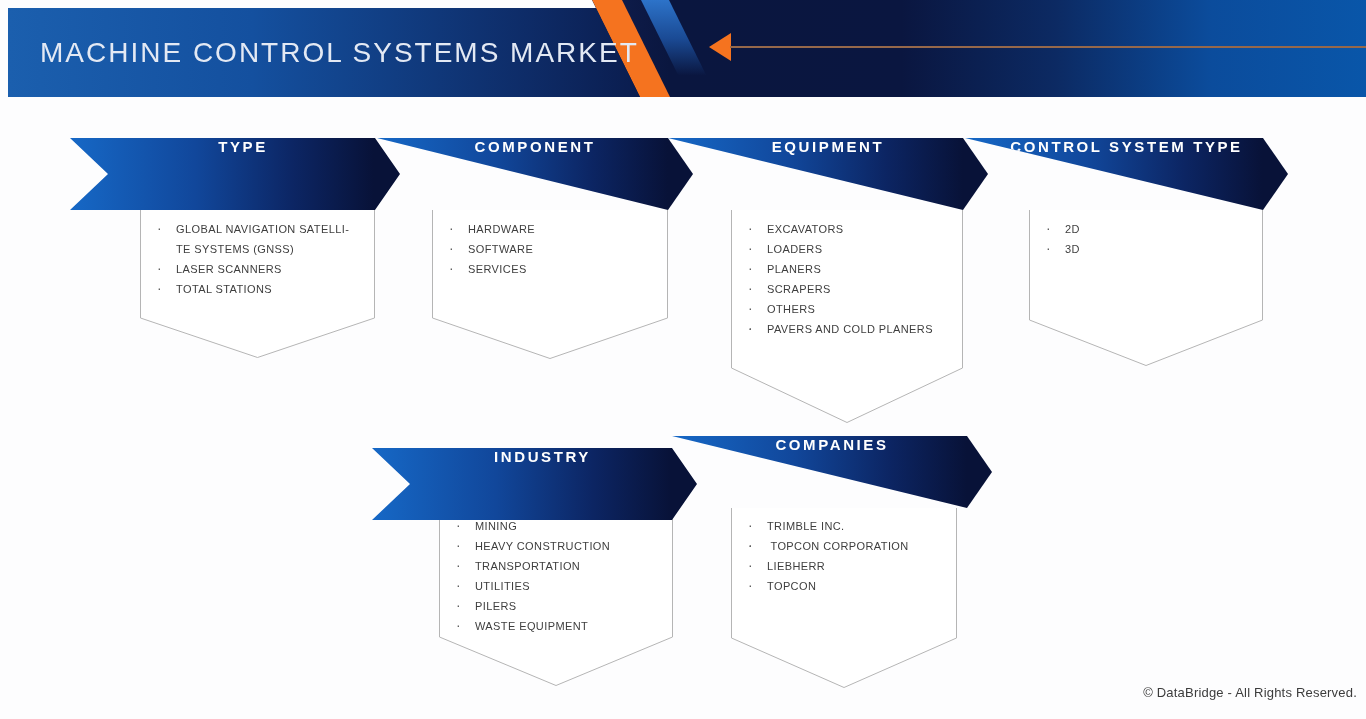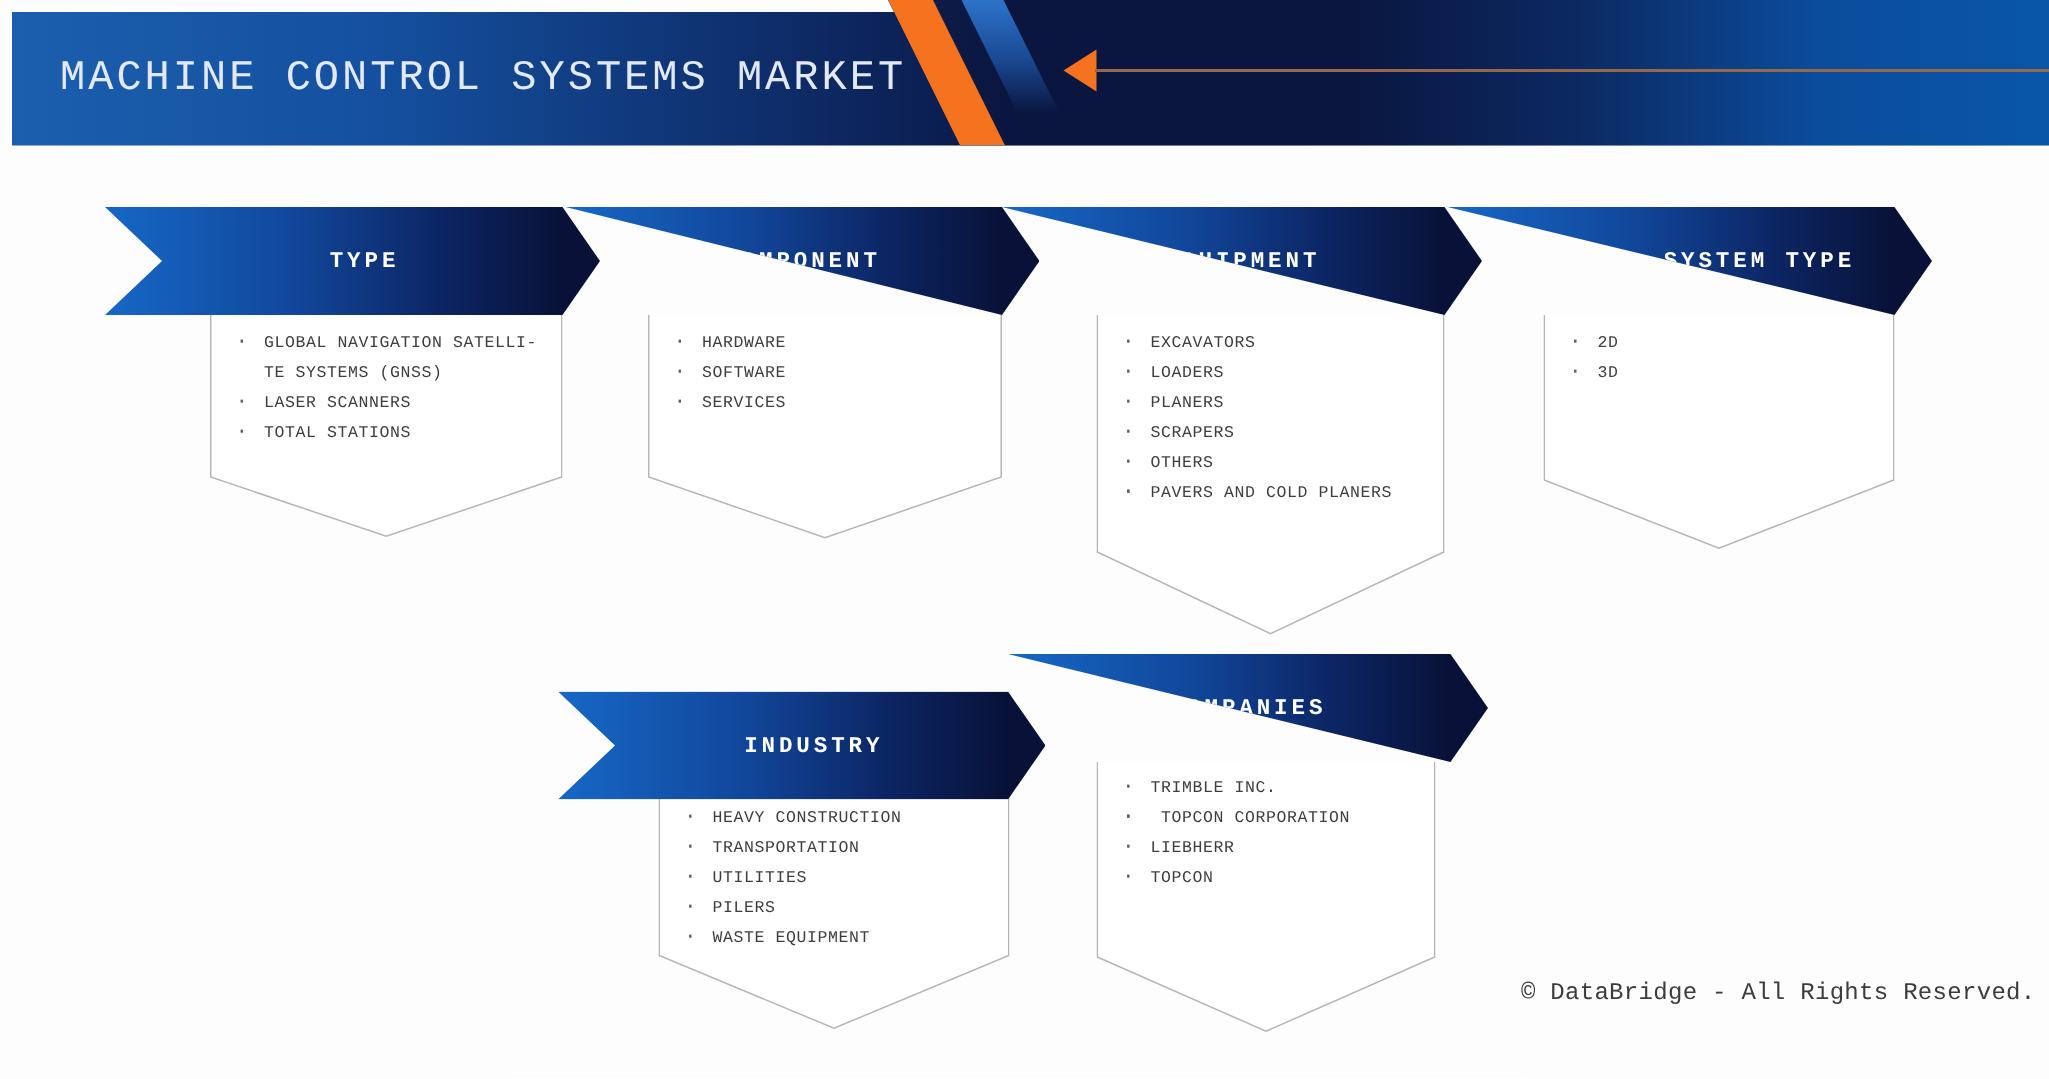--- a/index.html
+++ b/index.html
@@ -1,18 +1,18 @@
 <!DOCTYPE html>
 <html><head>
 <meta charset="utf-8">
 <style>
   html,body{margin:0;padding:0;background:#ffffff;}
   .stage{
     position:relative;width:1366px;height:719px;overflow:hidden;
-    background:#fdfdfe;font-family:Liberation Mono, monospace;
+    background:#fdfdfe;font-family:Liberation Sans, sans-serif;
   }
   
   .banner-main{
     position:absolute;left:8px;top:8px;width:1358px;height:89px;
     background:linear-gradient(90deg,#1b5fae 0%,#14509f 18%,#0e2c68 38%,
       #0a1a4a 48%,#0a1a4a 60%,#0d2a63 72%,#0b4d9d 88%,#0a55a9 100%);
   }
   .banner-tall{
     position:absolute;left:592px;top:0;width:774px;height:97px;
     clip-path:polygon(0 0,100% 0,100% 100%,48px 100%);
@@ -35,38 +35,38 @@
   .hdr-arrow{
     position:absolute;left:709px;top:33px;width:0;height:0;
     border-top:14px solid transparent;border-bottom:14px solid transparent;
     border-right:22px solid #f5731f;
   }
   .hdr-line{
     position:absolute;left:730px;top:46px;width:636px;height:2px;background:#96684a;
   }
   
   .band{
-    position:absolute;height:72px;display:flex;align-items:center;justify-content:center;
+    position:absolute;height:72px;display:flex;align-items:flex-start;justify-content:center;
     background:linear-gradient(90deg,#1668c6 0%,#11479b 38%,#0c2563 68%,#081238 92%,#081238 100%);
   }
   .band.first{
     clip-path:polygon(0 0,calc(100% - 25px) 0,100% 50%,calc(100% - 25px) 100%,0 100%,38px 50%);
     padding-left:16px;box-sizing:border-box;
   }
   .band.mid{
     clip-path:polygon(0 0,calc(100% - 25px) 0,100% 50%,calc(100% - 25px) 100%);
   }
   .band .seg-title{
     color:#ffffff;font-size:15px;font-weight:700;letter-spacing:2.6px;white-space:nowrap;
   }
   .b1{left:70px;top:138px;width:330px;z-index:6;}
   .b2{left:377px;top:138px;width:316px;z-index:5;}
   .b3{left:668px;top:138px;width:320px;z-index:4;}
   .b4{left:965px;top:138px;width:323px;z-index:3;}
-  .b5{left:372px;top:461px;width:325px;z-index:6;}
+  .b5{left:372px;top:448px;width:325px;z-index:6;}
   .b6{left:672px;top:436px;width:320px;z-index:5;}
   
   .pennant{position:absolute;z-index:1;}
   .pennant path{fill:#ffffff;stroke:#b5b5b5;stroke-width:1;}
   
   ul.items{position:absolute;z-index:2;margin:0;padding:0;list-style:none;}
   ul.items li{
     position:relative;padding-left:36px;
     font-size:11px;line-height:20px;letter-spacing:.4px;color:#3e3e3e;
   }
@@ -75,21 +75,21 @@
     position:absolute;left:17px;top:-1px;color:#5f5f5f;font-size:14px;
   }
   .u1{left:140px;top:219px;width:235px;}
   .u2{left:432px;top:219px;width:236px;}
   .u3{left:731px;top:219px;width:232px;}
   .u4{left:1029px;top:219px;width:234px;}
   .u5{left:439px;top:516px;width:234px;}
   .u6{left:731px;top:516px;width:230px;}
   
   .copyright{
-    position:absolute;right:9px;top:653px;font-size:16px;color:#3c3c3c;letter-spacing:.2px;
+    position:absolute;right:9px;top:685px;font-size:13px;color:#3c3c3c;letter-spacing:.2px;
   }
 </style>
 </head>
 <body>
 
 <div class="stage">
 
   <div>
     <div class="banner-main"></div>
     <div class="banner-tall">

